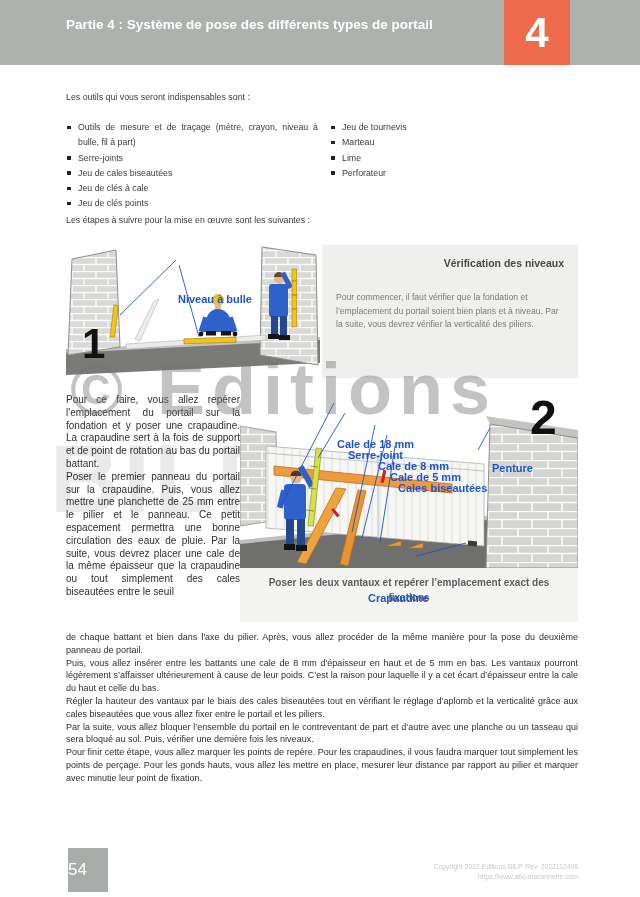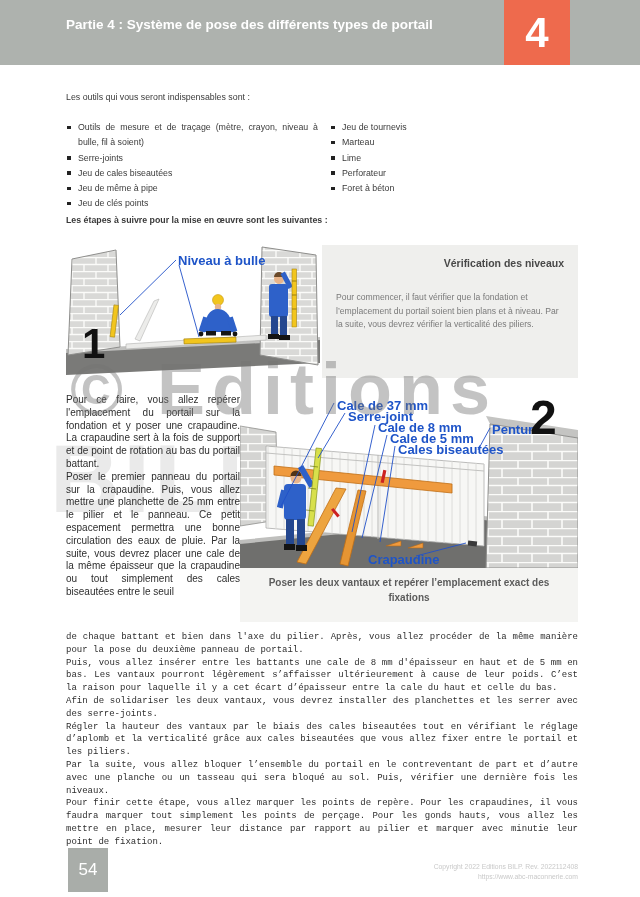--- a/index.html
+++ b/index.html
@@ -15,33 +15,33 @@
     font-size:13.5px; font-weight:bold; color:#ffffff; line-height:20px;
   }
   .part-badge {
     position:absolute; left:504px; top:0; width:66px; height:65px; background:#ee6a4d;
     display:flex; align-items:center; justify-content:center;
   }
   .part-badge span { font-size:42px; font-weight:bold; color:#ffffff; }
 
   
   .intro1 { position:absolute; left:66px; top:92px; width:512px; font-size:8.8px; color:#3a3a3a; z-index:2; }
-  .intro2 { position:absolute; left:66px; top:215px; width:512px; font-size:8.8px; color:#3a3a3a; z-index:2;font-weight:bold; }
+  .intro2 { position:absolute; left:66px; top:215px; width:512px; font-size:8.8px; color:#3a3a3a; z-index:2; }
 
   
   .tools-left  { position:absolute; left:66px;  top:120px; width:252px; z-index:2; }
   .tools-right { position:absolute; left:330px; top:120px; width:240px; z-index:2; }
   .tool-item { list-style:none; font-size:8.8px; color:#3a3a3a; line-height:15.3px; position:relative; padding-left:12px; text-align:justify; }
   .tool-item::before { content:""; position:absolute; left:1px; top:5.5px; width:3.5px; height:3.5px; background:#222; }
 
   
   .fig1 { position:absolute; left:66px; top:243px; width:512px; height:135px; z-index:1; }
   .fig1-illu { position:absolute; left:0; top:0; width:254px; height:135px; background:#fff; }
   .fig1-number { position:absolute; left:16px; top:80px; font-size:42px; font-weight:bold; color:#111; line-height:1; }
-  .fig-label { position:absolute; font-size:13px; font-weight:bold; color:#1e54c8; white-space:nowrap; z-index:3; }
+  .fig-label { position:absolute; font-size:11px; font-weight:bold; color:#1e54c8; white-space:nowrap; z-index:3;margin-top:40px; }
   .fig1 .lbl-niveau { left:112px; top:10px; }
   .infobox { position:absolute; left:256px; top:2px; width:256px; height:133px; background:#efefed; padding:12px 14px; }
   .infobox-title { font-size:10.5px; font-weight:bold; color:#484848; margin-bottom:22px;text-align:right; }
   .infobox-text { font-size:8.6px; color:#7a7a7a; line-height:13.5px; }
 
   
   .leftcol { position:absolute; left:66px; top:394px; width:174px; z-index:2; }
   .leftcol p { font-size:10px; color:#2e2e2e; line-height:12.8px; text-align:justify; }
 
   
@@ -55,36 +55,36 @@
   .fig2 .lbl-biseau { left:158px; top:50px; }
   .fig2 .lbl-penture{ left:252px; top:30px; }
   .fig2 .lbl-crapau { left:128px; top:160px; }
   .fig2-caption {
     position:absolute; left:0; top:180px; width:338px; padding:4px 26px 0 26px;
     font-size:10px; font-weight:bold; color:#5c5c5c; text-align:center; line-height:14.5px;
   }
 
   
   .bodytext { position:absolute; left:66px; top:631px; width:512px; z-index:2; }
-  .bodytext p { font-size:9px; color:#2e2e2e; line-height:12.8px; text-align:justify;font-family:Liberation Mono, monospace; }
+  .bodytext p { font-size:9px; color:#2e2e2e; line-height:12.8px; text-align:justify; }
 
   
   .wm-editions {
     position:absolute; left:70px; top:348px; font-size:72px; font-weight:bold;
     color:#737373; opacity:0.42; letter-spacing:7px; z-index:30; pointer-events:none; white-space:nowrap;
   }
   .wm-bilp {
     position:absolute; left:50px; top:424px; font-size:96px; font-weight:bold;
     color:#e3e3e3; opacity:0.75; letter-spacing:4px; z-index:0; pointer-events:none; white-space:nowrap;
   }
 
   
   .pagenum-box {
     position:absolute; left:68px; top:848px; width:40px; height:44px; background:#a9ada9;
-    display:flex; align-items:center; justify-content:center; z-index:2;
+    display:flex; align-items:center; justify-content:flex-start; z-index:2;
   }
   .pagenum-box span { color:#fff; font-size:17px; }
   .footer-meta {
     position:absolute; right:62px; top:862px; width:300px; text-align:right;
     font-size:6.8px; color:#c9c9c9; line-height:9.5px; z-index:2;
   }
 </style>
 </head>
 <body>
 
@@ -93,32 +93,31 @@
   <div class="header">
     <div class="header-title">Partie 4 : Système de pose des différents types de portail</div>
     <div class="part-badge">
       <span>4</span>
     </div>
   </div>
 
   <div class="intro1">Les outils qui vous seront indispensables sont :</div>
 
   <ul class="tools-left">
-    <li class="tool-item">Outils de mesure et de traçage (mètre, crayon, niveau à bulle, fil à soient)</li>
+    <li class="tool-item">Outils de mesure et de traçage (mètre, crayon, niveau à bulle, fil à part)</li>
     <li class="tool-item">Serre-joints</li>
     <li class="tool-item">Jeu de cales biseautées</li>
-    <li class="tool-item">Jeu de même à pipe</li>
+    <li class="tool-item">Jeu de clés à cale</li>
     <li class="tool-item">Jeu de clés points</li>
   </ul>
   <ul class="tools-right">
     <li class="tool-item">Jeu de tournevis</li>
     <li class="tool-item">Marteau</li>
     <li class="tool-item">Lime</li>
     <li class="tool-item">Perforateur</li>
-    <li class="tool-item">Foret à béton</li>
   </ul>
 
   <div class="intro2">Les étapes à suivre pour la mise en œuvre sont les suivantes :</div>
 
   <div class="fig1">
     <div class="fig1-illu">
       <svg width="254" height="135" viewBox="0 0 254 135">
         <defs>
           <pattern id="br" width="24" height="14" patternUnits="userSpaceOnUse">
             <rect width="24" height="14" fill="#d9d9d7"></rect>
@@ -245,38 +244,37 @@
         <g stroke="#2050c8" stroke-width="0.9" fill="none">
           <path d="M94,11 L40,116"></path>
           <path d="M105,21 L78,66"></path>
           <path d="M135,33 L112,140"></path>
           <path d="M147,43 L122,146"></path>
           <path d="M155,54 L140,150"></path>
           <path d="M250,36 L238,58"></path>
           <path d="M176,164 L226,151"></path>
         </g>
       </svg>
-      <span class="fig-label lbl-cale25">Cale de 37 mm</span>
+      <span class="fig-label lbl-cale25">Cale de 18 mm</span>
       <span class="fig-label lbl-serre">Serre-joint</span>
       <span class="fig-label lbl-cale8">Cale de 8 mm</span>
       <span class="fig-label lbl-cale5">Cale de 5 mm</span>
       <span class="fig-label lbl-biseau">Cales biseautées</span>
       <span class="fig-label lbl-penture">Penture</span>
       <span class="fig-label lbl-crapau">Crapaudine</span>
       <span class="fig2-number">2</span>
     </div>
     <div class="fig2-caption">Poser les deux vantaux et repérer l’emplacement exact des fixations</div>
   </div>
 
   <div class="wm-editions">© Editions</div>
 
   <div class="bodytext">
     <p>de chaque battant et bien dans l'axe du pilier. Après, vous allez procéder de la même manière pour la pose du deuxième panneau de portail.</p>
     <p>Puis, vous allez insérer entre les battants une cale de 8 mm d'épaisseur en haut et de 5 mm en bas. Les vantaux pourront légèrement s’affaisser ultérieurement à cause de leur poids. C’est la raison pour laquelle il y a cet écart d’épaisseur entre la cale du haut et celle du bas.</p>
-    <p>Afin de solidariser les deux vantaux, vous devrez installer des planchettes et les serrer avec des serre-joints.</p>
     <p>Régler la hauteur des vantaux par le biais des cales biseautées tout en vérifiant le réglage d’aplomb et la verticalité grâce aux cales biseautées que vous allez fixer entre le portail et les piliers.</p>
     <p>Par la suite, vous allez bloquer l’ensemble du portail en le contreventant de part et d’autre avec une planche ou un tasseau qui sera bloqué au sol. Puis, vérifier une dernière fois les niveaux.</p>
     <p>Pour finir cette étape, vous allez marquer les points de repère. Pour les crapaudines, il vous faudra marquer tout simplement les points de perçage. Pour les gonds hauts, vous allez les mettre en place, mesurer leur distance par rapport au pilier et marquer avec minutie leur point de fixation.</p>
   </div>
 
   <div class="pagenum-box">
     <span>54</span>
   </div>
   <div class="footer-meta">
     <div>Copyright 2022 Editions BILP. Rev. 2022112408</div>

